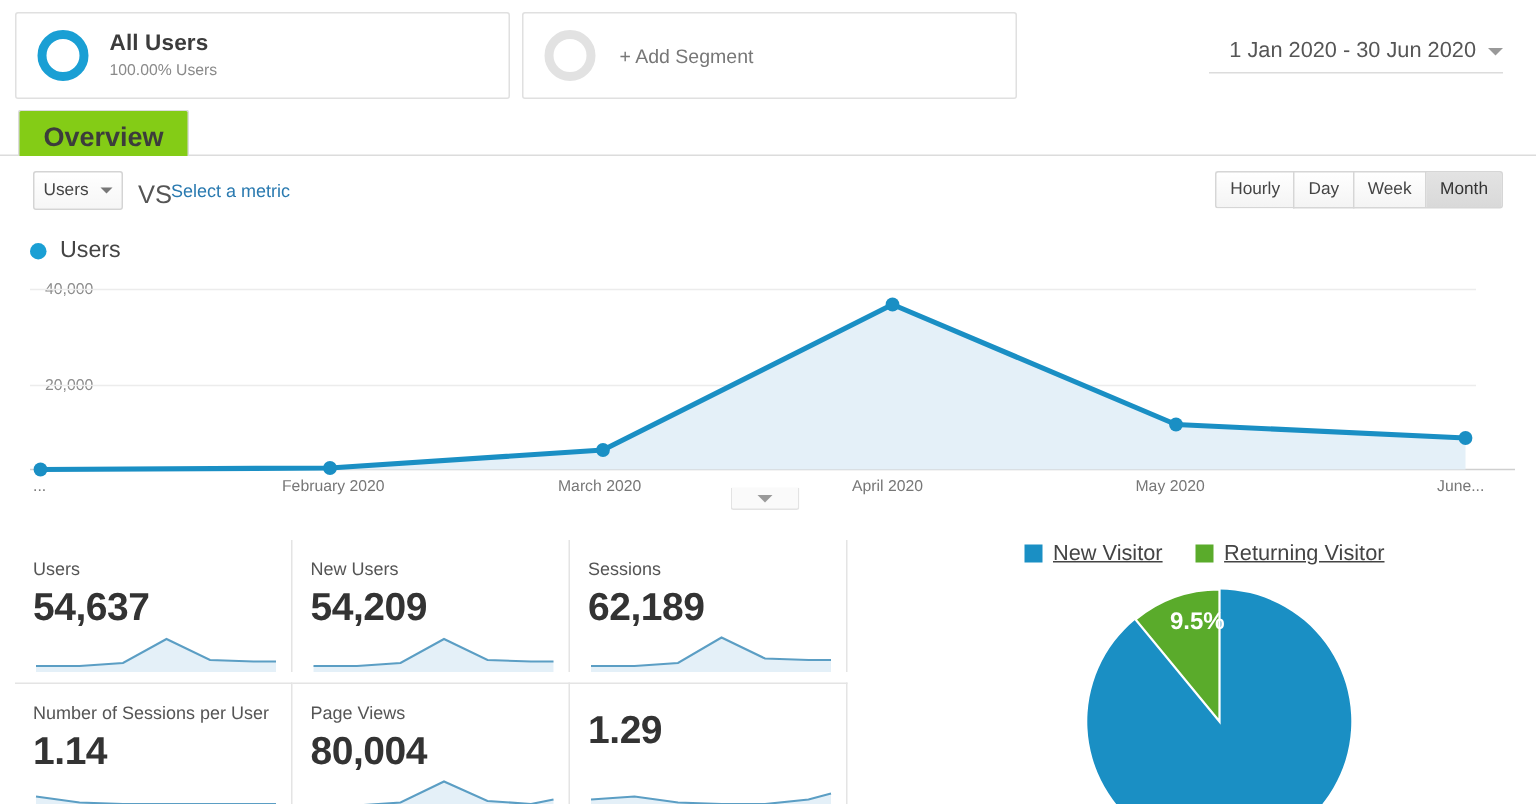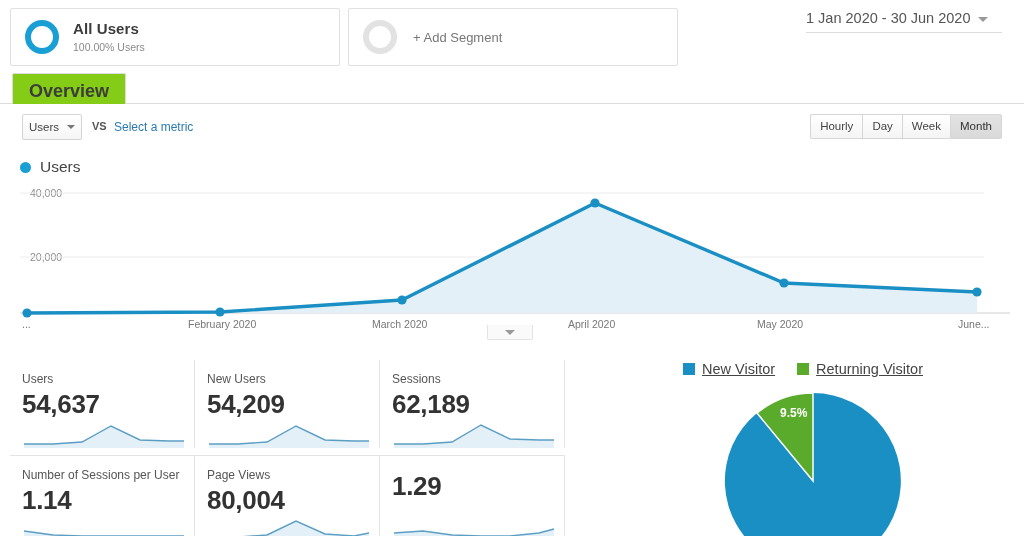--- a/index.html
+++ b/index.html
@@ -28,24 +28,24 @@
     width:34px; height:34px; border-radius:50%;
     border:6px solid #1a9fd4; flex:0 0 auto;
   }
   .ring.gray { border-color:#e2e2e2; }
   .seg-text { margin-left:14px; line-height:1.25; }
   .seg-title { font-size:15px; color:#3c3c3c; font-weight:bold; letter-spacing:.1px;}
   .seg-sub { font-size:10.5px; color:#8a8a8a; margin-top:2px; }
   .add-seg-label { margin-left:16px; font-size:13px; color:#777; }
 
   .date-range {
-    position:absolute; right:22px; top:10px;
+    position:absolute; right:22px; top:26px;
     font-size:14.5px; color:#555;
     padding-bottom:6px; border-bottom:1px solid #dcdcdc;
-    width:196px; 
+    width:196px; text-align:right;
     white-space:nowrap;
   }
   .date-caret {
     display:inline-block; margin-left:8px;
     border-left:5px solid transparent; border-right:5px solid transparent;
     border-top:5px solid #999; vertical-align:middle;
   }
 
   
   .tab-strip {
@@ -72,21 +72,21 @@
     font-size:11.5px; color:#444;
     display:flex; align-items:center; padding:0 6px;
   }
   .dropdown .dd-label { flex:1; }
   .dd-caret {
     border-left:4px solid transparent; border-right:4px solid transparent;
     border-top:4px solid #777;
   }
   .vs-label {
     position:absolute; left:92px; top:16px;
-    font-size:11px; font-weight:bold; color:#555;
+    font-size:17px; font-weight:normal; color:#555;
   }
   .metric-link {
     position:absolute; left:114px; top:16px;
     font-size:12px; color:#2a7ab0; cursor:pointer;
   }
   .btn-group { position:absolute; right:22px; top:10px; display:flex; }
   .gbtn {
     border:1px solid #d6d6d6; border-right:none;
     background:linear-gradient(#fff,#f4f4f4);
     font-size:11.5px; color:#444;
@@ -137,21 +137,21 @@
     display:flex; align-items:center; font-size:14.5px; color:#444;
   }
   .sw { width:12px; height:12px; display:inline-block; margin-right:7px; }
   .sw.blue { background:#1a8fc4; }
   .sw.green { background:#5aab2b; }
   .pie-legend .item + .item { margin-left:22px; }
   .pie-legend .item { display:flex; align-items:center;text-decoration:underline; }
   .pie-wrap { position:absolute; left:713px; top:390px; width:200px; height:146px; }
   .pie-pct {
     position:absolute; left:780px; top:406px;
-    font-size:12px; color:#ffffff; font-weight:bold;
+    font-size:16px; color:#ffffff; font-weight:bold;
   }
 </style>
 </head>
 <body>
 
 <div class="seg-bar">
 
   <div class="seg-card all-users">
     <div class="ring"></div>
     <div class="seg-text">

